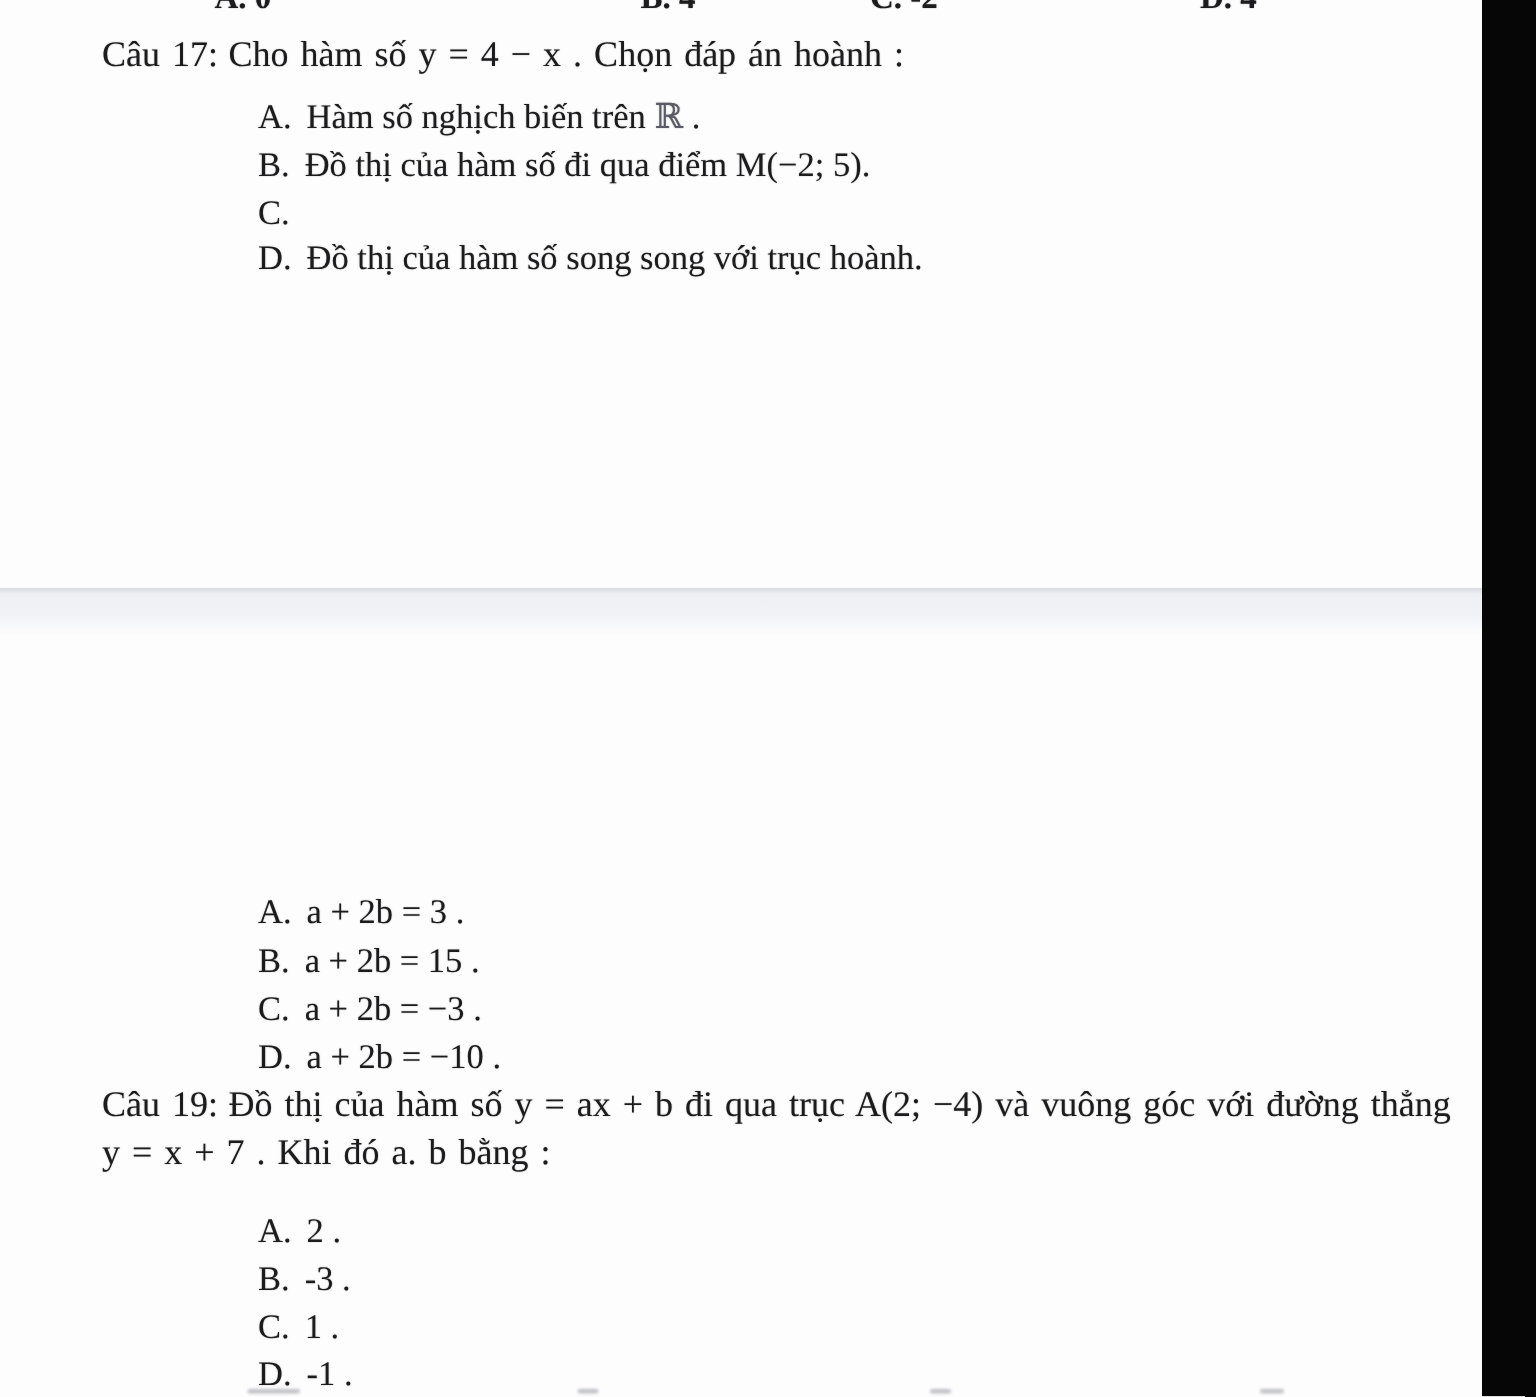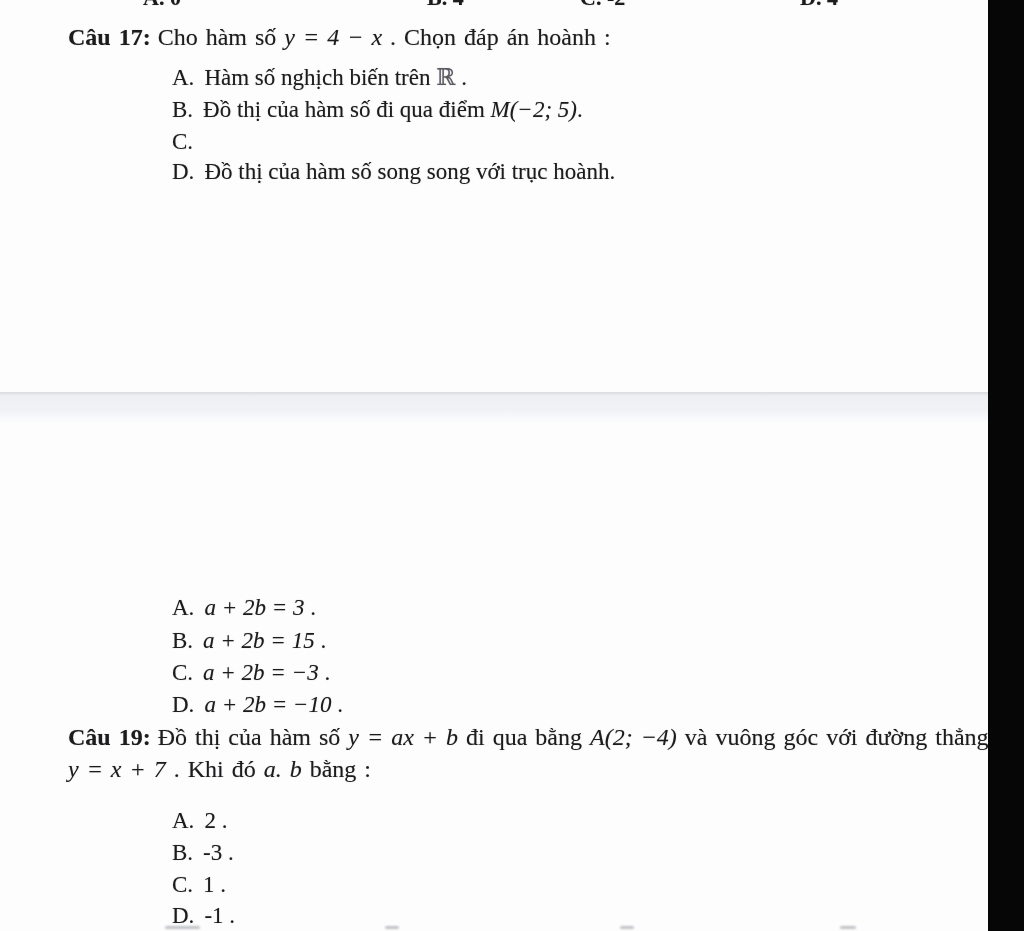--- a/index.html
+++ b/index.html
@@ -9,22 +9,22 @@
   body{width:1024px;height:931px;overflow:hidden;background:var(--bg);}
   .page{
     position:relative;width:1024px;height:931px;overflow:hidden;
     font-family:"Liberation Serif","DejaVu Serif",serif;
     color:var(--text);
     background:var(--bg);
   }
   .line{position:absolute;white-space:nowrap;font-size:24px;line-height:26px;
         text-shadow:0 0 1px rgba(30,30,30,.38);}
   .heading{word-spacing:2px;}
-  .qlabel{font-weight:700;margin-right:7px;}
-  .math{font-style:italic;}
+  .qlabel{font-weight:400;margin-right:7px;}
+  .math{}
   .bbr{font-style:normal;color:var(--rsym);font-family:"DejaVu Serif","DejaVu Sans",serif;}
   .option{position:absolute;left:172px;display:flex;font-size:23px;line-height:25px;
           white-space:nowrap;text-shadow:0 0 1px rgba(30,30,30,.38);}
   .letter{margin-right:10px;}
   .top-row{position:absolute;top:-15px;left:0;width:1024px;height:26px;font-weight:700;
            font-size:22px;}
   .top-opt{position:absolute;top:0;white-space:nowrap;text-shadow:0 0 1px rgba(30,30,30,.45);}
   .divider{
     position:absolute;left:0;top:392px;width:988px;height:32px;
     background:linear-gradient(to bottom,#d9dbdf 0px,#eef0f4 4px,#f1f2f6 18px,#f8f9fb 26px,#fdfdfd 32px);
@@ -79,21 +79,21 @@
   <div class="option" style="top:660px">
     <span class="letter">C.</span>
     <span><span class="math">a + 2b = −3</span><span> .</span></span>
   </div>
   <div class="option" style="top:692px">
     <span class="letter">D.</span>
     <span><span class="math">a + 2b = −10</span><span> .</span></span>
   </div>
 
   <div class="line heading" style="left:68px;top:724px">
-    <span class="qlabel">Câu 19:</span><span>Đồ thị của hàm số </span><span class="math">y = ax + b</span><span> đi qua bằng </span><span class="math">A(2; −4)</span><span> và vuông góc với đường thẳng</span>
+    <span class="qlabel">Câu 19:</span><span>Đồ thị của hàm số </span><span class="math">y = ax + b</span><span> đi qua trục </span><span class="math">A(2; −4)</span><span> và vuông góc với đường thẳng</span>
   </div>
   <div class="line heading" style="left:68px;top:756px">
     <span class="math">y = x + 7</span><span> . Khi đó </span><span class="math">a. b</span><span> bằng :</span>
   </div>
 
   <div class="option" style="top:808px">
     <span class="letter">A.</span>
     <span><span>2</span><span> .</span></span>
   </div>
   <div class="option" style="top:840px">

